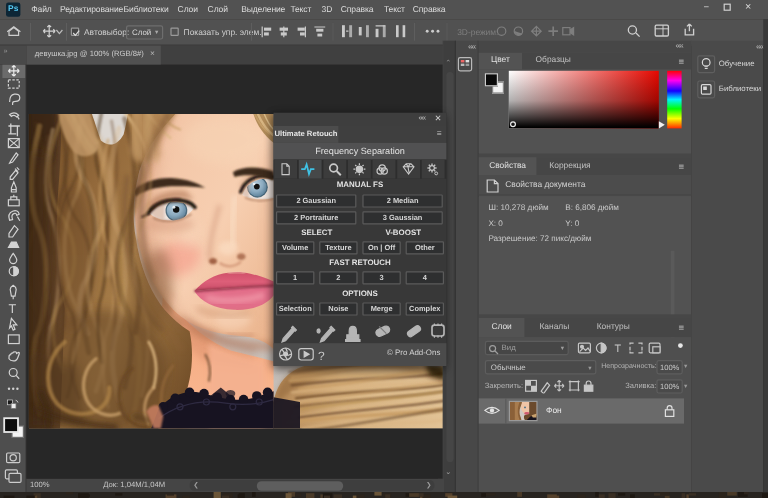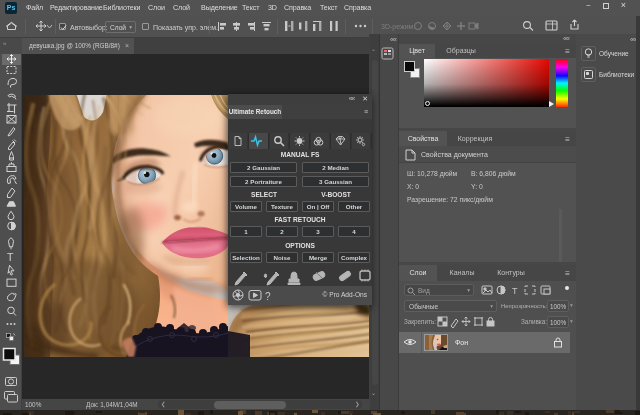--- a/index.html
+++ b/index.html
@@ -768,20 +768,21 @@
   <div class="abs" style="left:0;top:0;width:144px;height:11px;background:#3e3e3e">
     <span style="position:absolute;right:18px;top:1px;color:#c0c0c0;font-size:6.5px;letter-spacing:-1px">««</span>
     <span style="position:absolute;right:4px;top:1px;color:#d0d0d0;font-size:7px">✕</span>
   </div>
 
   <div class="abs" style="left:0;top:11px;width:144px;height:14px;background:#3f3f3f">
     <div class="abs" style="left:0;top:0;width:54px;height:14px;background:#4c4c4c;color:#e6e6e6;font-size:6.4px;font-weight:bold;line-height:14px;text-align:center">Ultimate Retouch</div>
     <span style="position:absolute;right:4px;top:3px;color:#c5c5c5;font-size:7px">≡</span>
   </div>
 
+  <div class="abs" style="left:0;top:25px;width:144px;height:14px;background:#515152;color:#e2e2e2;font-size:7.6px;text-align:center;line-height:14px">Frequency Separation</div>
 
   <div class="abs" style="left:0;top:39px;width:144px;height:16px;background:#2d2d2d">
     <svg width="144" height="16" style="position:absolute;left:0;top:0">
       <g>
         <rect x="0.5" y="0" width="19" height="16" fill="#3c3c3c"></rect>
         <rect x="21" y="0" width="19" height="16" fill="#464849"></rect>
         <rect x="41.5" y="0" width="19" height="16" fill="#3c3c3c"></rect>
         <rect x="62" y="0" width="19" height="16" fill="#3c3c3c"></rect>
         <rect x="82.5" y="0" width="19" height="16" fill="#3c3c3c"></rect>
         <rect x="103" y="0" width="19" height="16" fill="#3c3c3c"></rect>

